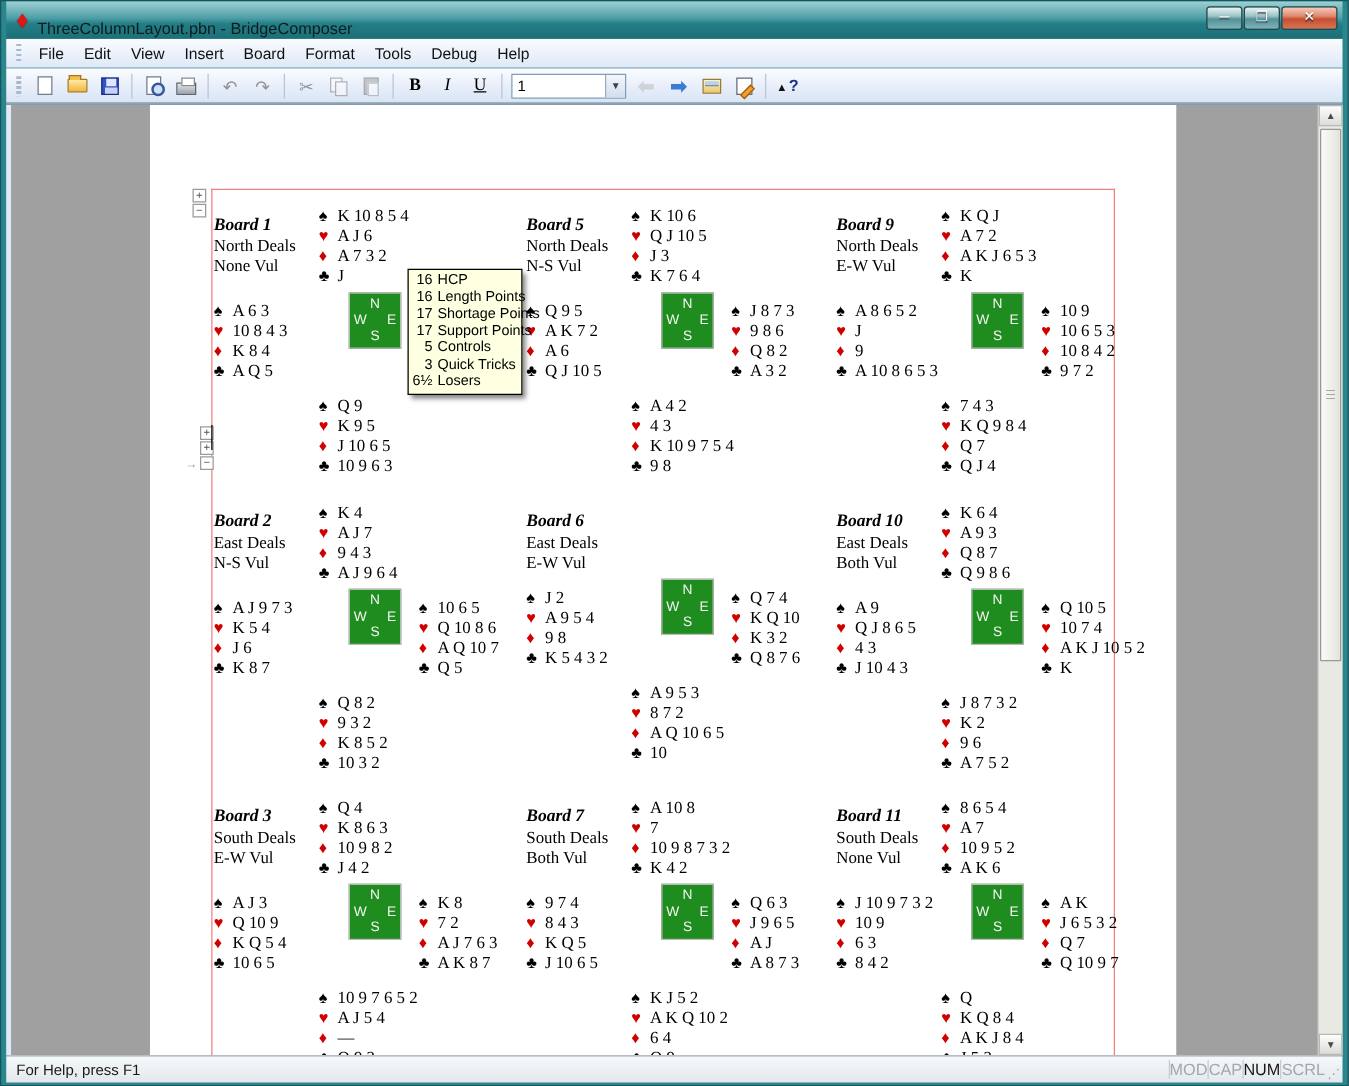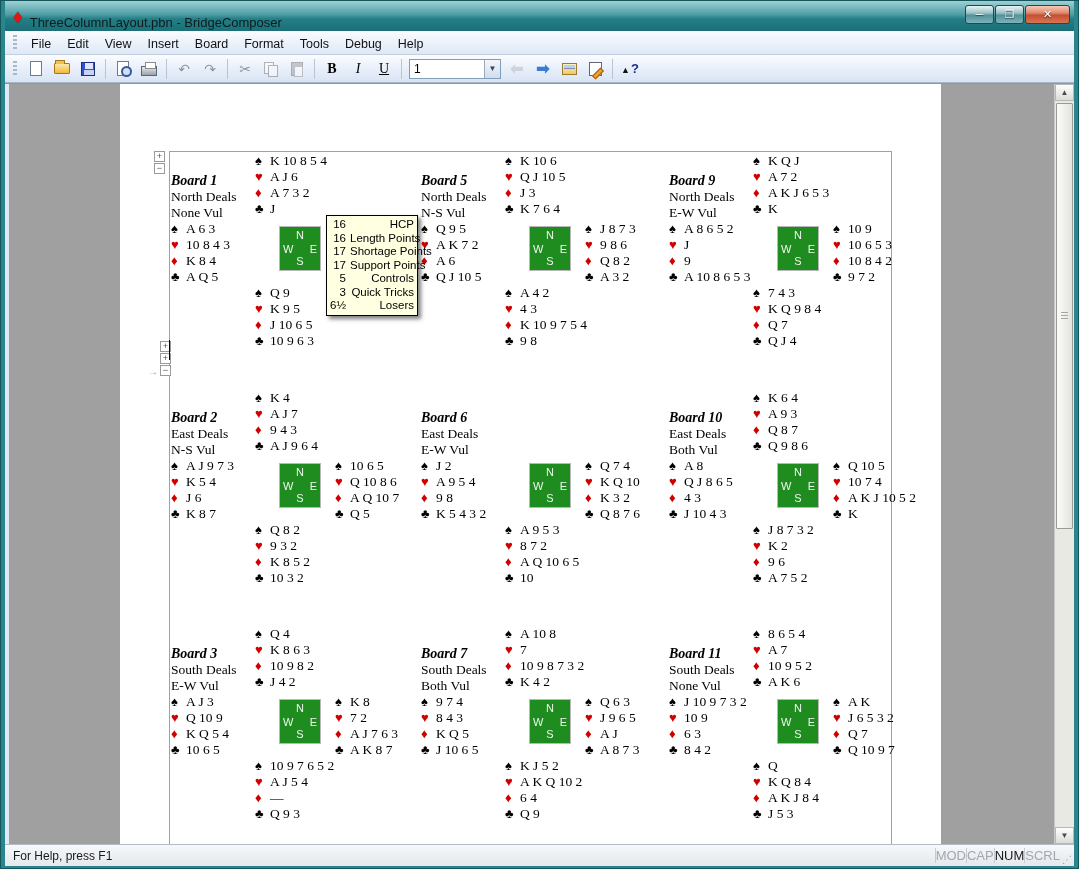--- a/index.html
+++ b/index.html
@@ -74,38 +74,38 @@
                border:1px solid #f08080;border-bottom:none;}
   
   .boards{position:absolute;left:51px;top:69px;display:grid;
           grid-template-columns:250px 248px 235px;grid-template-rows:237px 236px 237px;
           font-family:"Liberation Serif",serif;color:#000;}
   .board{width:240px;}
   .b-row{display:flex;}
   .b-hdr{width:84px;flex:none;}
   .b-title{font-size:14px;font-weight:bold;font-style:italic;line-height:16px;margin-top:20px;}
   .b-sub{font-size:13.5px;line-height:16px;}
-  .hand{font-size:13.5px;line-height:16px;}
+  .hand{font-size:13.5px;line-height:16px;margin-top:12px;}
   .sline{white-space:nowrap;}
   .pip{display:inline-block;width:11px;margin-right:4px;font-size:13px;}
   .red{color:#d10000;}
   .b-mid .hand-w{width:108px;flex:none;}
   .compass{width:42px;height:45px;background:#1e8c1e;border:1px solid #b8b8b8;position:relative;
            flex:none;margin-top:5px;font-family:"Liberation Sans",sans-serif;}
   .compass span{position:absolute;color:#f2f6f2;font-size:11px;line-height:11px;}
   .c-n{top:3px;left:50%;transform:translateX(-50%);}
   .c-s{bottom:3px;left:50%;transform:translateX(-50%);}
   .c-w{left:3px;top:50%;transform:translateY(-50%);}
   .c-e{right:3px;top:50%;transform:translateY(-50%);}
   .hand-e{margin-left:14px;}
   
   .tooltip{position:absolute;left:206px;top:131px;width:92px;background:#ffffe1;border:1px solid #000;
            box-shadow:3px 3px 4px rgba(0,0,0,.5);padding:2px 3px;z-index:5;
            font-family:"Liberation Sans",sans-serif;font-size:11.5px;color:#000;}
-  .tt-row{display:flex;line-height:13.5px;white-space:nowrap;justify-content:space-between;}
+  .tt-row{display:flex;line-height:13.5px;white-space:nowrap;}
   .tt-num{width:16px;text-align:right;margin-right:4px;flex:none;}
   
   .omark{position:absolute;width:11px;height:11px;background:#fff;border:1px solid #9a9a9a;
          font:9px/9px "Liberation Sans",sans-serif;text-align:center;color:#555;z-index:3;}
   .oarrow{position:absolute;color:#9a9a9a;font-size:10px;line-height:10px;z-index:3;}
   .caret{position:absolute;width:1px;height:20px;background:#000;z-index:3;}
   
   .vscroll{width:20px;background:#e9e9e4;display:flex;flex-direction:column;border-left:1px solid #c8c8c8;}
   .sc-btn{height:17px;background:linear-gradient(#fdfdfd,#dcdcd8);border:1px solid #b9b9b3;
           font-size:8px;line-height:15px;text-align:center;color:#4a4a4a;}
@@ -445,21 +445,21 @@
       </div>
       <div class="hand hand-n">
                   <div class="sline"><span class="pip">♠</span><span>K 6 4</span></div>
                   <div class="sline"><span class="pip red">♥</span><span>A 9 3</span></div>
                   <div class="sline"><span class="pip red">♦</span><span>Q 8 7</span></div>
                   <div class="sline"><span class="pip">♣</span><span>Q 9 8 6</span></div>
                 </div>
     </div>
     <div class="b-row b-mid">
       <div class="hand hand-w">
-                  <div class="sline"><span class="pip">♠</span><span>A 8</span></div>
+                  <div class="sline"><span class="pip">♠</span><span>A 9</span></div>
                   <div class="sline"><span class="pip red">♥</span><span>Q J 8 6 5</span></div>
                   <div class="sline"><span class="pip red">♦</span><span>4 3</span></div>
                   <div class="sline"><span class="pip">♣</span><span>J 10 4 3</span></div>
                 </div>
       <div class="compass">
         <span class="c-n">N</span>
         <span class="c-w">W</span>
         <span class="c-e">E</span>
         <span class="c-s">S</span>
       </div>

